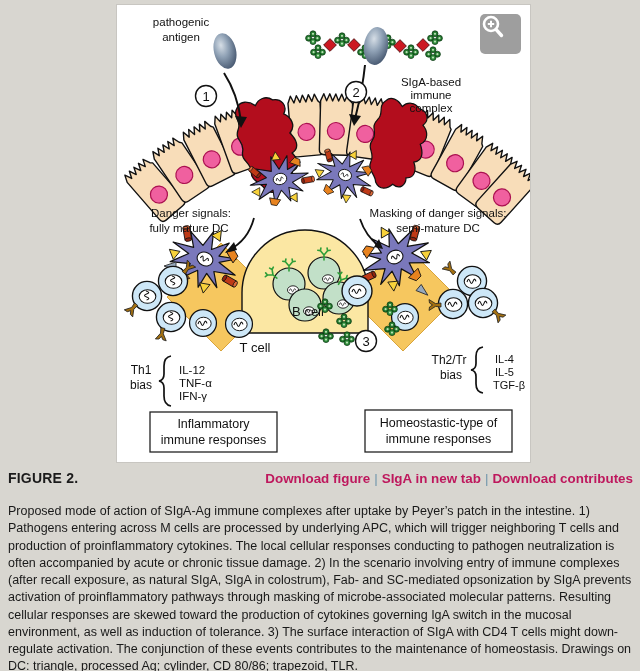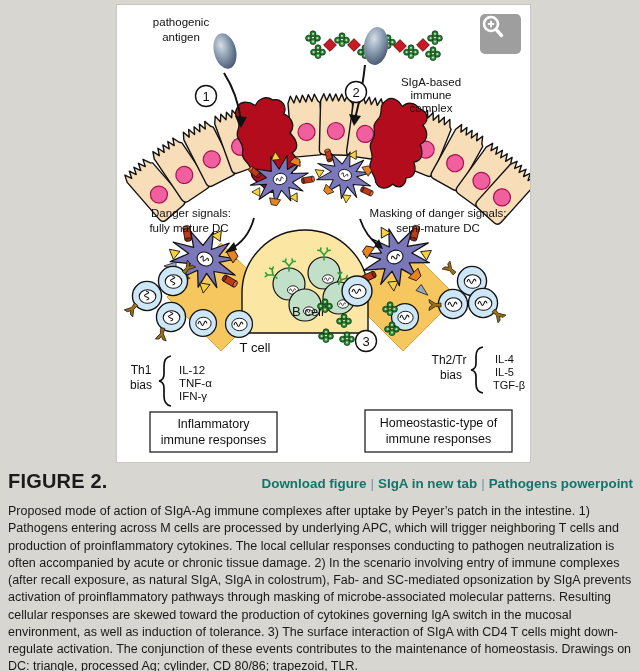--- a/index.html
+++ b/index.html
@@ -2,23 +2,23 @@
 <html><head>
 <meta charset="utf-8">
 <style>
   html,body{margin:0;padding:0;}
   body{width:640px;height:671px;background:#d8d6d0;font-family:"Liberation Sans",sans-serif;position:relative;overflow:hidden;}
   .figure-panel{position:absolute;left:117px;top:5px;width:413px;height:457px;background:#ffffff;box-shadow:0 0 0 1px rgba(0,0,0,0.07);}
   .figure-panel svg{position:absolute;left:0;top:0;}
   svg text{font-family:"Liberation Sans","DejaVu Sans",sans-serif;fill:#111;}
   .zoom-btn{position:absolute;left:363px;top:9px;width:41px;height:40px;background:#9e9e9e;border:none;border-radius:5px;display:flex;align-items:center;justify-content:center;cursor:pointer;padding:0;}
   .fig-head{position:absolute;left:8px;top:470px;width:625px;display:flex;justify-content:space-between;align-items:baseline;}
-  .fig-title{font-size:20px;font-weight:bold;color:#1b1b1b;letter-spacing:.2px;}
+  .fig-title{font-size:14px;font-weight:bold;color:#1b1b1b;letter-spacing:.2px;}
   .fig-links{font-size:13.4px;font-weight:bold;white-space:nowrap;}
-  .fig-links a{color:#0f766e;text-decoration:none;cursor:pointer;}
+  .fig-links a{color:#be185d;text-decoration:none;cursor:pointer;}
   .fig-links .sep{color:#6d94ab;font-weight:normal;padding:0 4px;}
   .caption{position:absolute;left:8px;top:503px;width:626px;font-size:12.5px;line-height:17.25px;color:#191919;}
 </style>
 </head>
 <body>
 
 <div class="figure-panel">
   <svg width="413" height="457" viewBox="0 0 413 457">
     <defs>
       <radialGradient id="agrad" cx="38%" cy="32%" r="78%">
@@ -278,17 +278,17 @@
       <line x1="11" y1="6.8" x2="11" y2="13.2" stroke="#fff" stroke-width="2"></line>
       <line x1="7.8" y1="10" x2="14.2" y2="10" stroke="#fff" stroke-width="2"></line>
       <line x1="16.2" y1="15.6" x2="21.5" y2="21.5" stroke="#fff" stroke-width="3.4" stroke-linecap="round"></line>
     </svg>
   </button>
 </div>
 
 <div class="fig-head">
   <span class="fig-title">FIGURE 2.</span>
   <span class="fig-links">
-    <a>Download figure</a><span class="sep">|</span><a>SIgA in new tab</a><span class="sep">|</span><a>Pathogens powerpoint</a>
+    <a>Download figure</a><span class="sep">|</span><a>SIgA in new tab</a><span class="sep">|</span><a>Download contributes</a>
   </span>
 </div>
 
 <div class="caption">Proposed mode of action of SIgA-Ag immune complexes after uptake by Peyer’s patch in the intestine. 1) Pathogens entering across M cells are processed by underlying APC, which will trigger neighboring T cells and production of proinflammatory cytokines. The local cellular responses conducting to pathogen neutralization is often accompanied by acute or chronic tissue damage. 2) In the scenario involving entry of immune complexes (after recall exposure, as natural SIgA, SIgA in colostrum), Fab- and SC-mediated opsonization by SIgA prevents activation of proinflammatory pathways through masking of microbe-associated molecular patterns. Resulting cellular responses are skewed toward the production of cytokines governing IgA switch in the mucosal environment, as well as induction of tolerance. 3) The surface interaction of SIgA with CD4 T cells might down-regulate activation. The conjunction of these events contributes to the maintenance of homeostasis. Drawings on DC: triangle, processed Ag; cylinder, CD 80/86; trapezoid, TLR.</div>
 
 </body></html>

